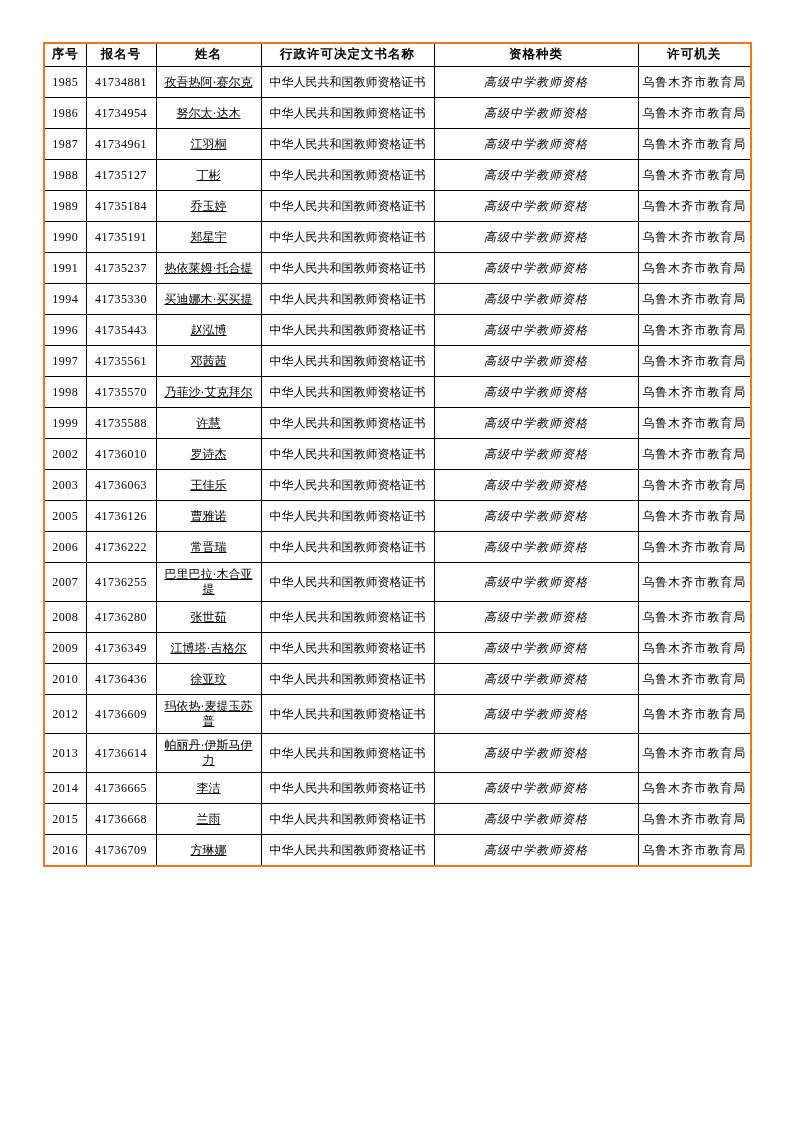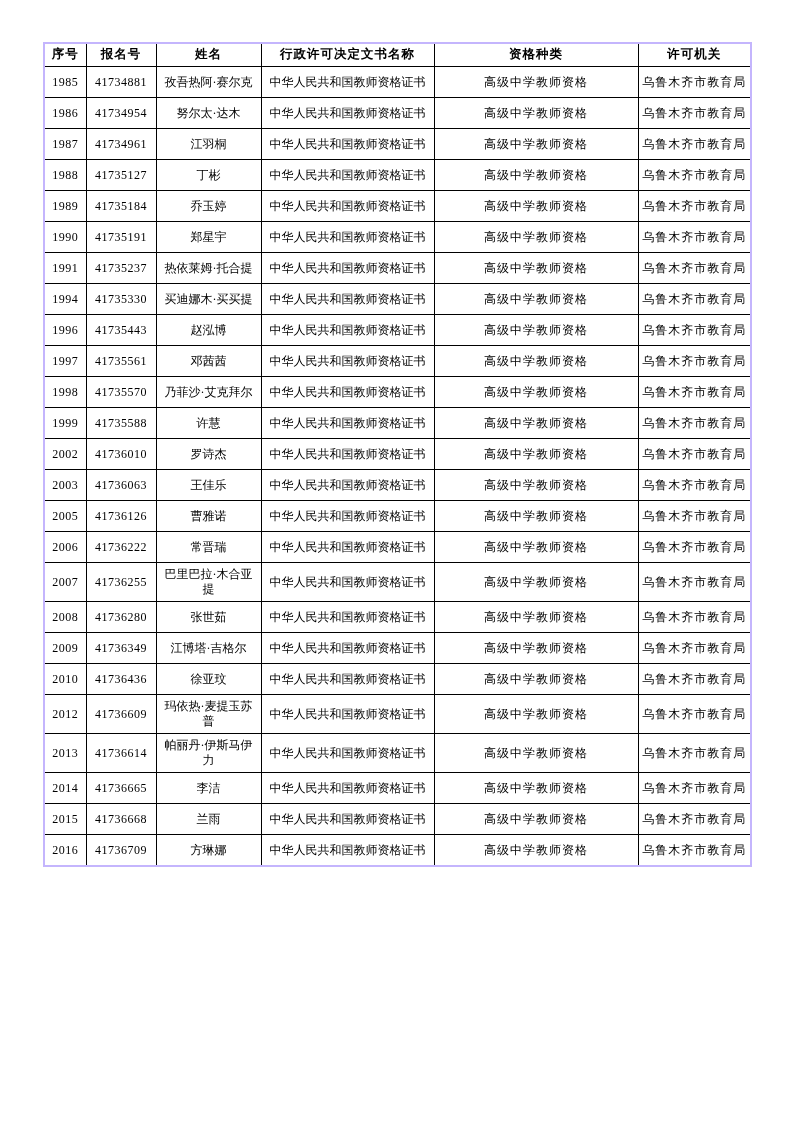--- a/index.html
+++ b/index.html
@@ -16,21 +16,21 @@
     font-family: "Liberation Serif", "DejaVu Serif", serif;
     color: #000000;
   }
   table.cert-table {
     position: absolute;
     left: 43px;
     top: 42px;
     width: 707px;
     border-collapse: collapse;
     table-layout: fixed;
-    border: 2px solid #c4b5fd;
+    border: 2px solid #f97316;
   }
   table.cert-table th,
   table.cert-table td {
     border: 1px solid #000000;
     text-align: center;
     vertical-align: middle;
     font-size: 12px;
     line-height: 1.25;
     padding: 4px 3px;
     overflow: hidden;
@@ -46,23 +46,23 @@
     height: 22px; 
   }
   
   col.c1 { width: 42px; }
   col.c2 { width: 70px; }
   col.c3 { width: 105px; }
   col.c4 { width: 173px; }
   col.c5 { width: 204px; }
   col.c6 { width: 113px; }
   td.col1, td.col2 { letter-spacing: 0.5px; }
-  td.col3 { padding-left: 3px; padding-right: 3px; }
+  td.col3 { padding-left: 3px; padding-right: 3px; text-decoration: underline; }
   td.col4 { letter-spacing: 0px; }
-  td.col5 { letter-spacing: 1px; }
+  td.col5 { letter-spacing: 1px; font-style: italic; }
   td.col6 { letter-spacing: 1px; }
 </style>
 </head>
 <body>
 
 <div class="page">
   <table class="cert-table">
     <colgroup>
       <col class="c1">
         <col class="c2">

